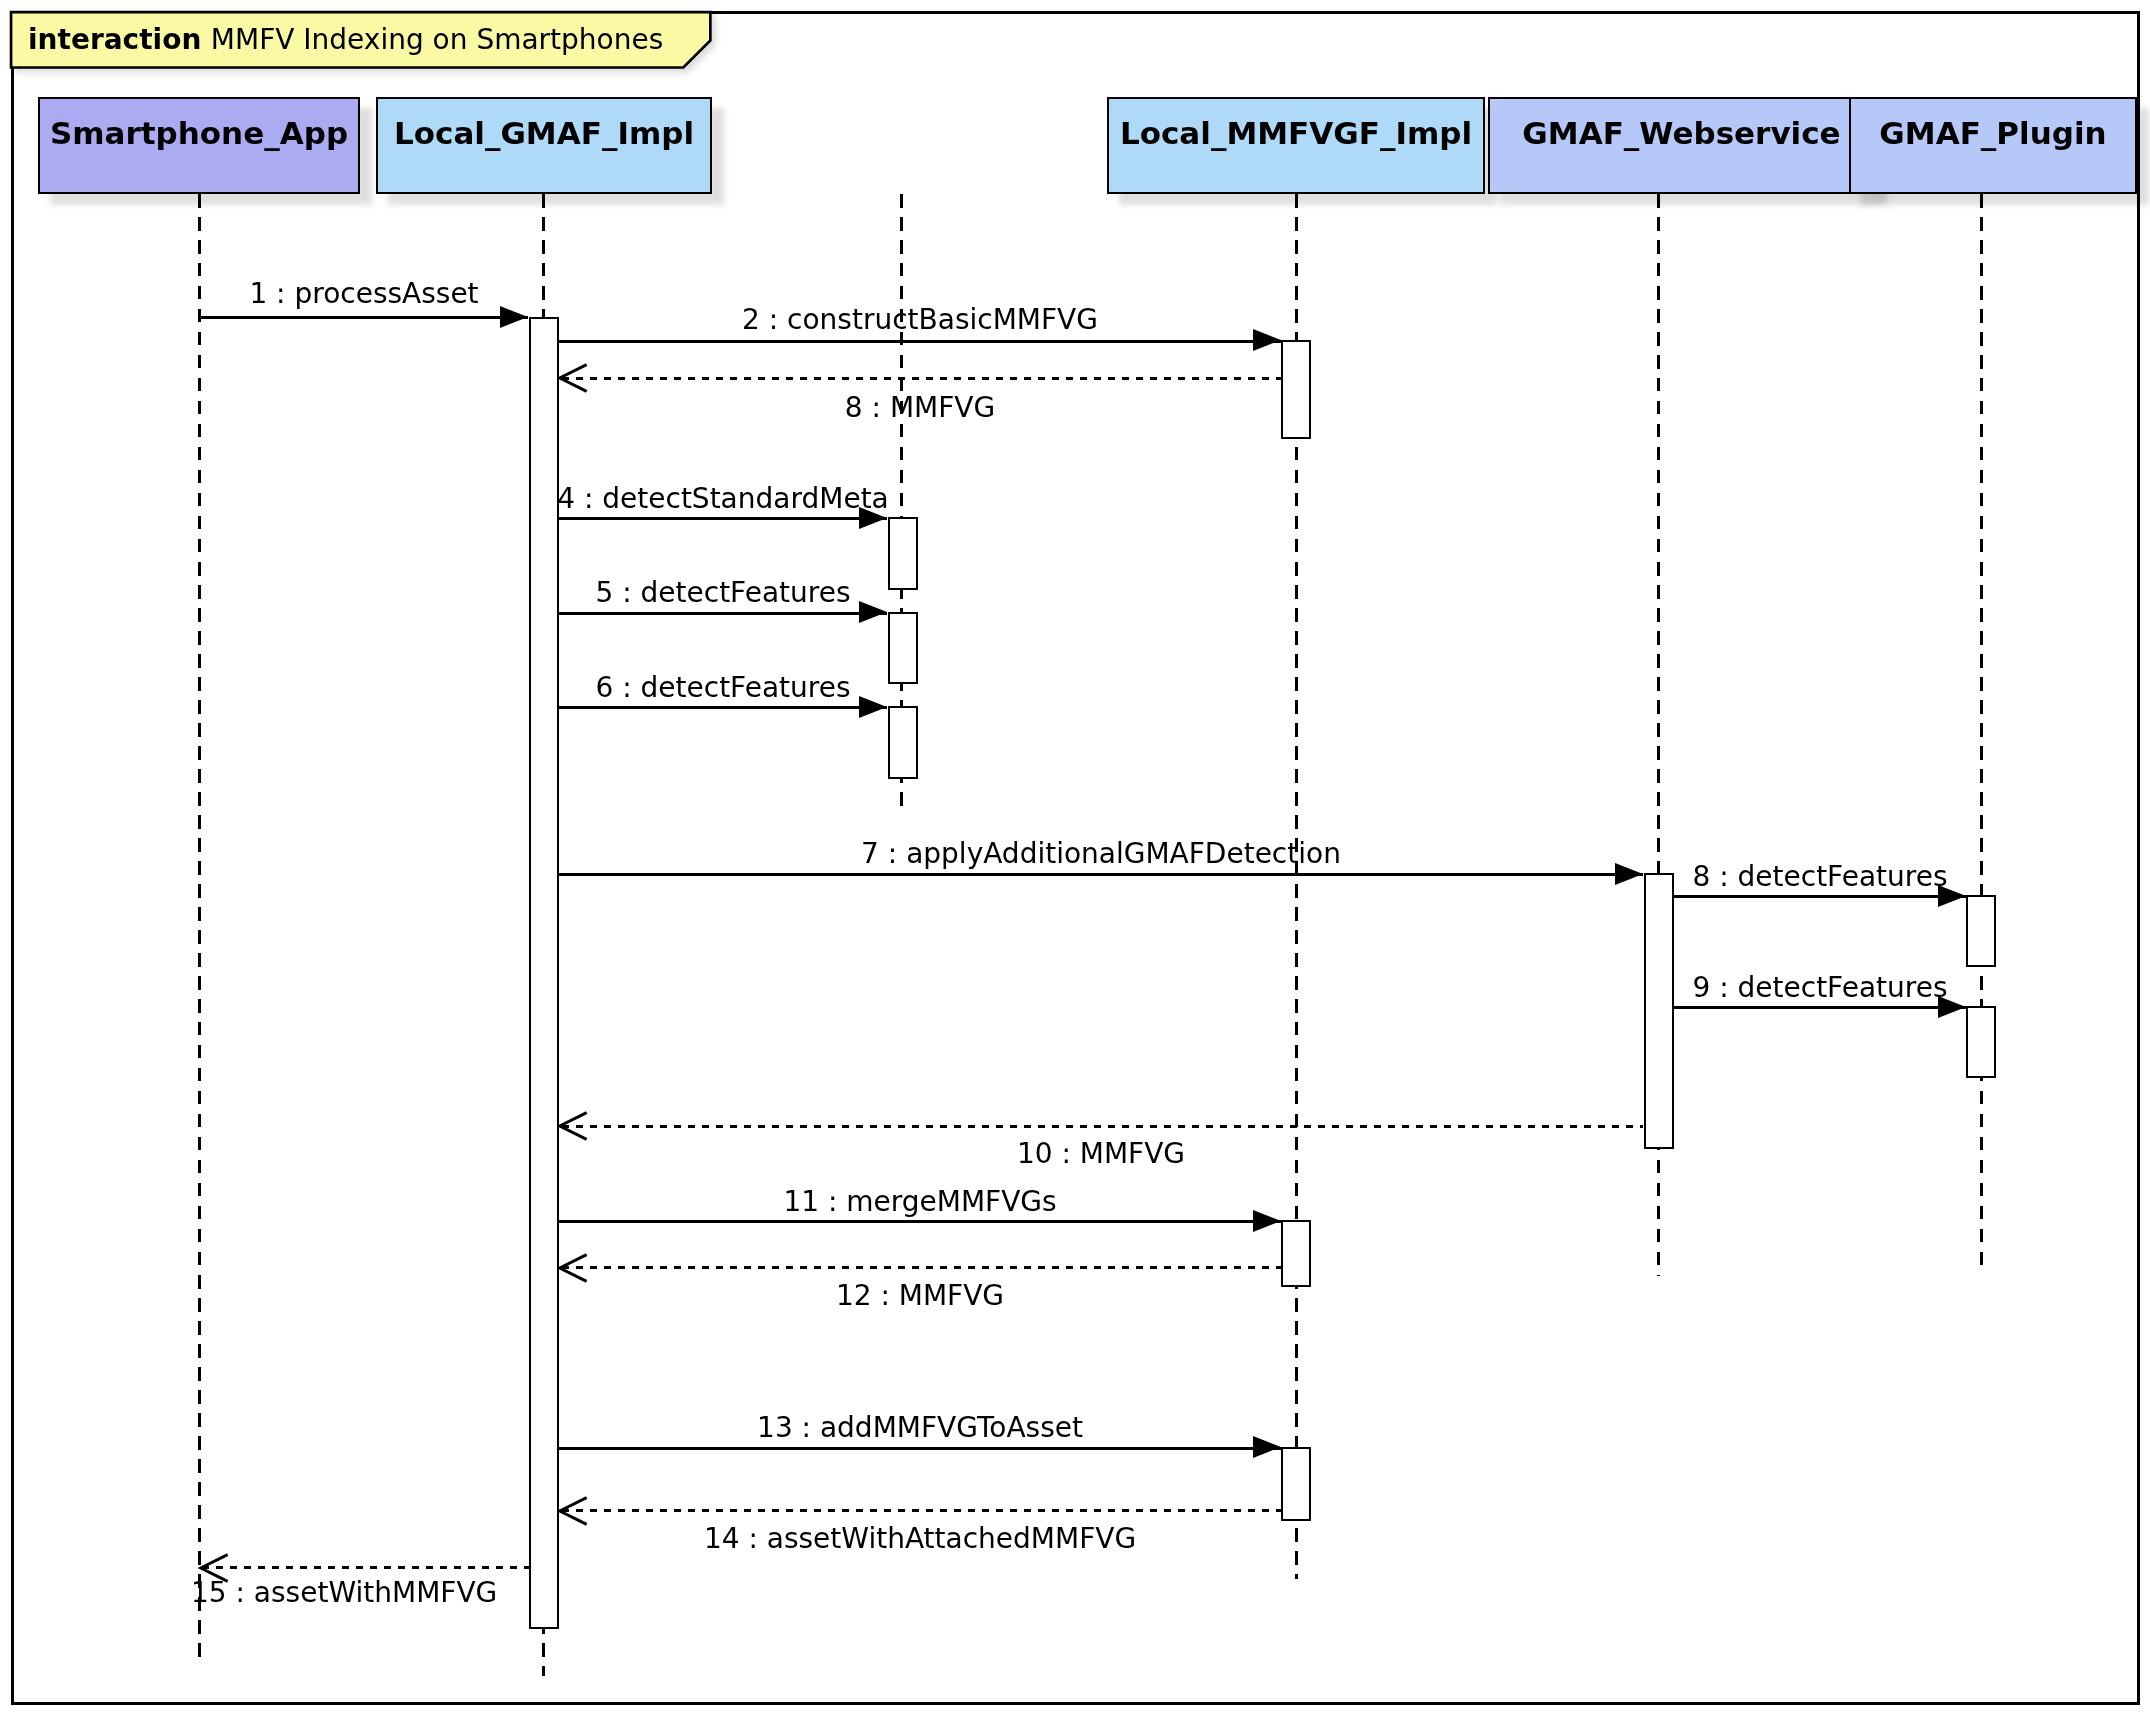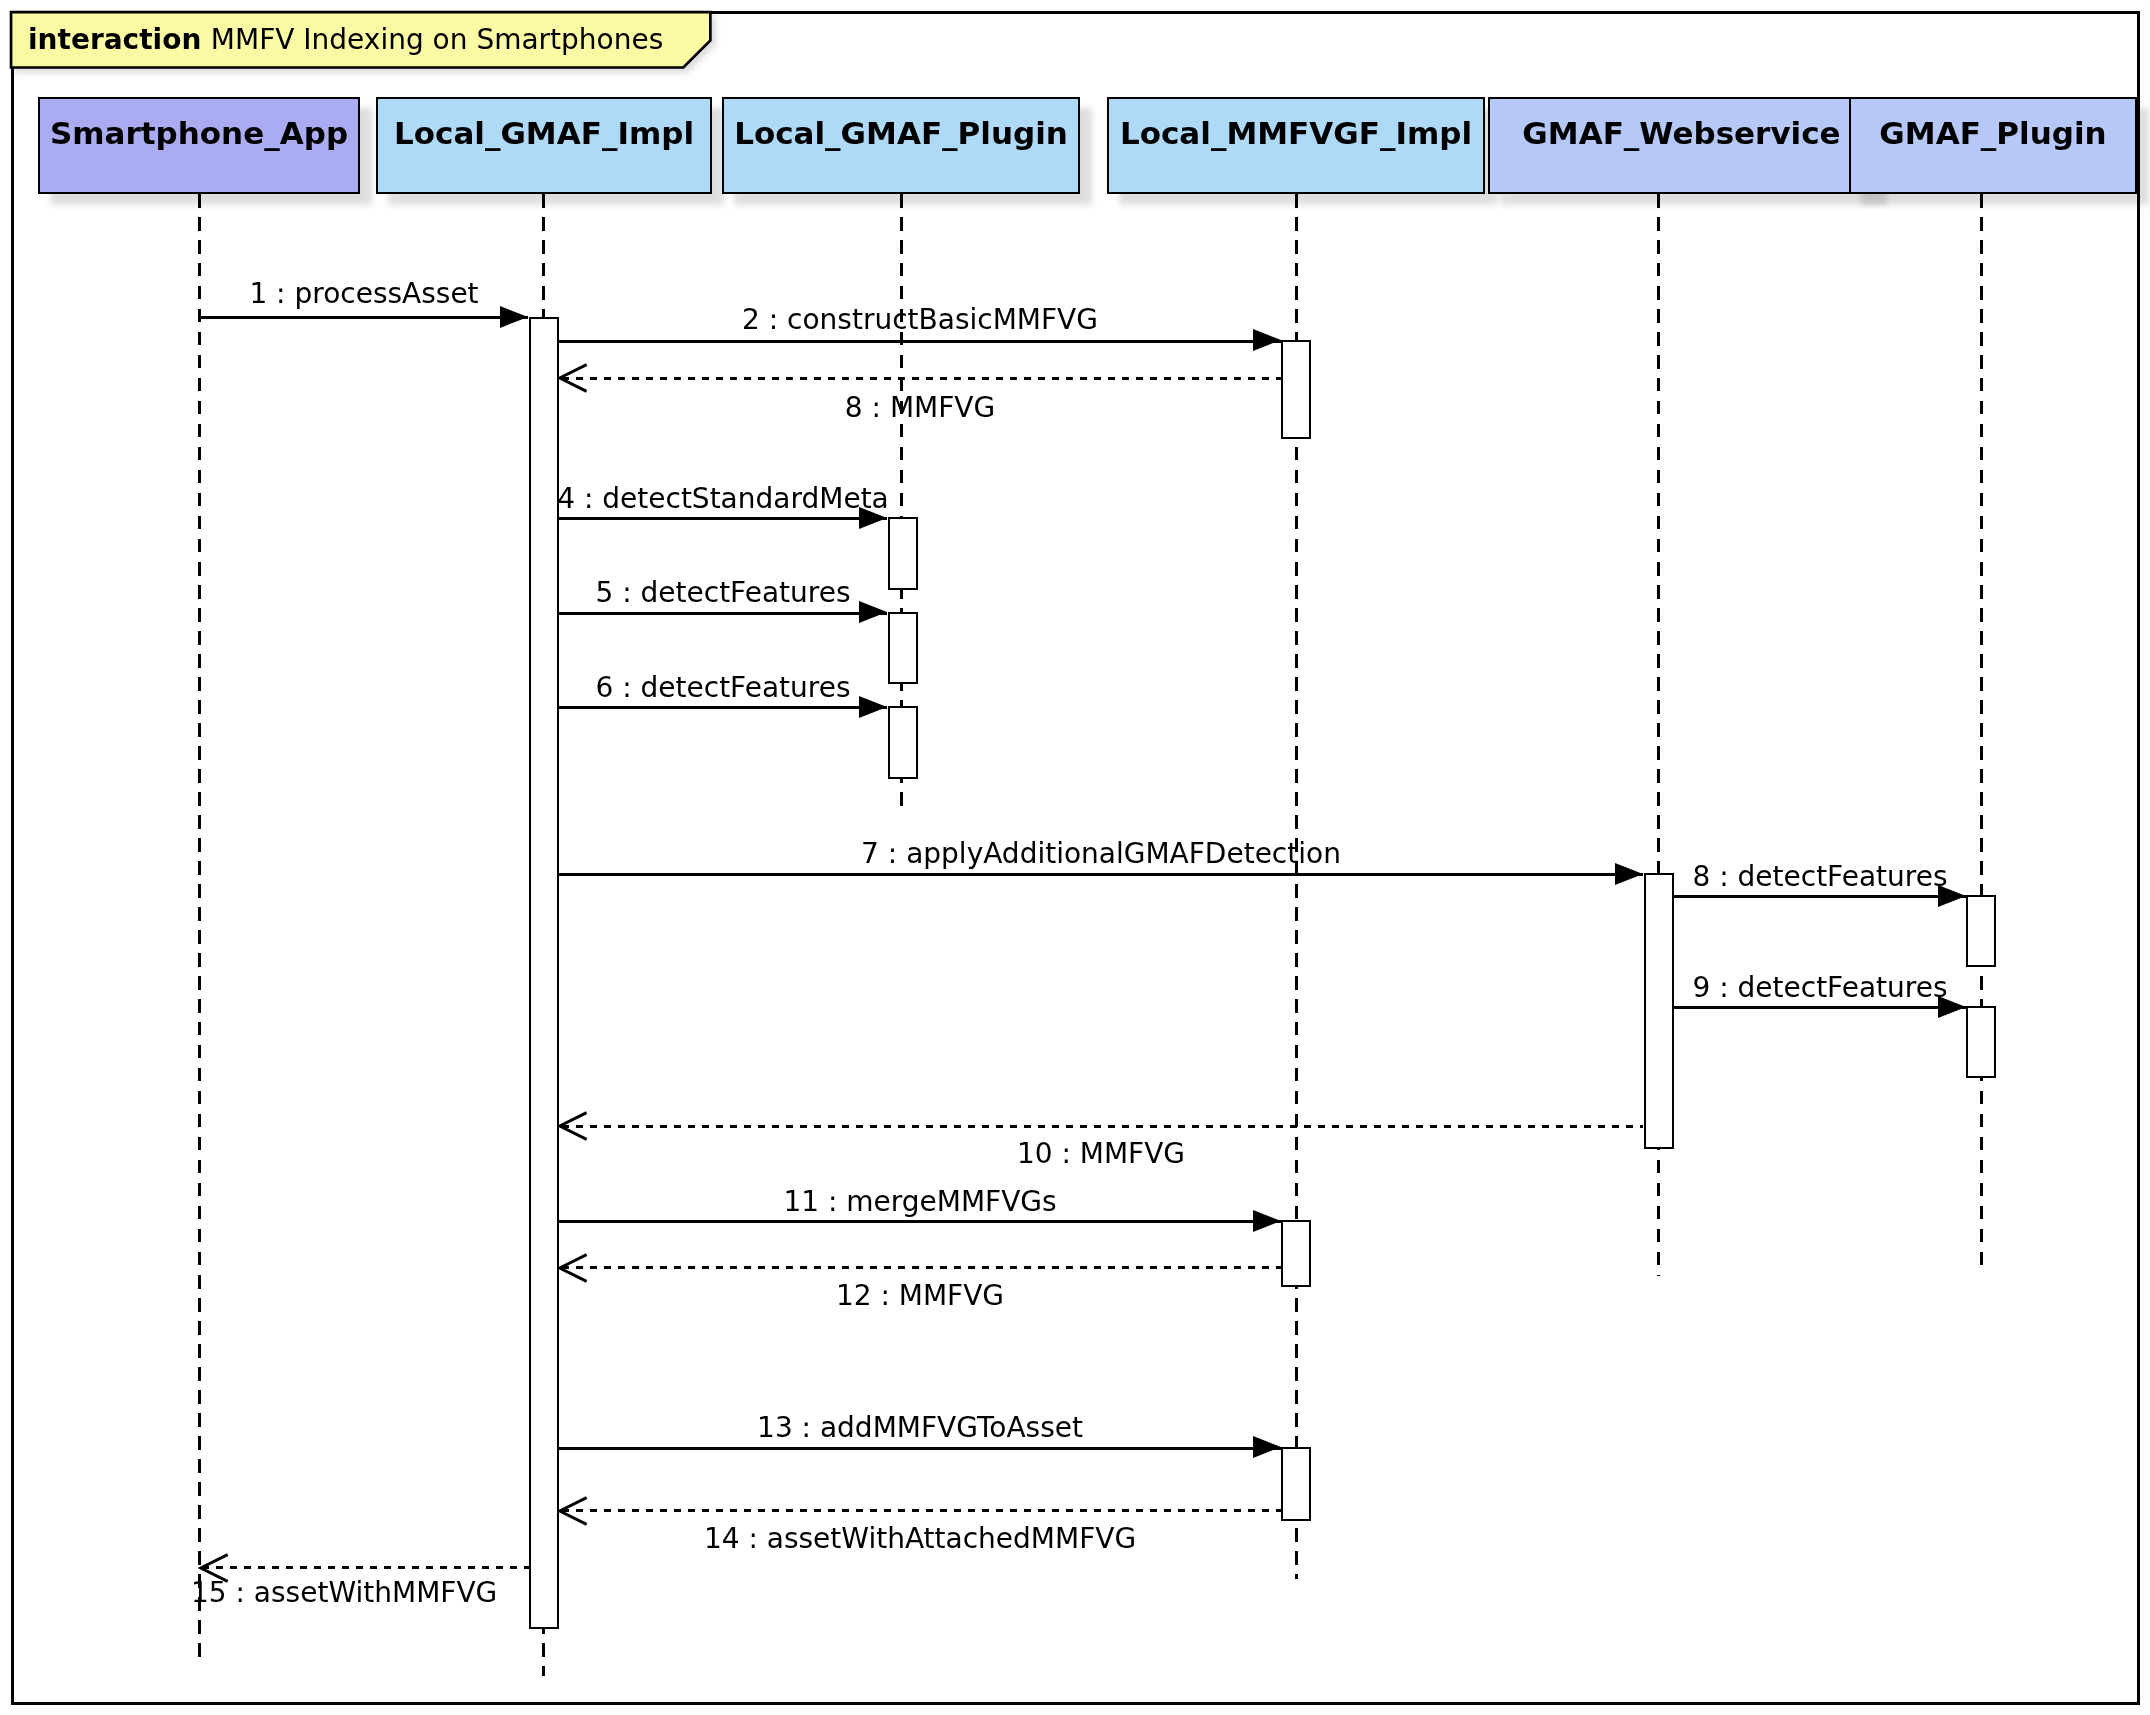--- a/index.html
+++ b/index.html
@@ -51,21 +51,20 @@
 
   <div class="lifeline" style="left:198px;top:194px;height:1472px"></div>
   <div class="lifeline" style="left:542px;top:194px;height:1482px"></div>
   <div class="lifeline" style="left:900px;top:194px;height:614px"></div>
   <div class="lifeline" style="left:1295px;top:194px;height:1385px"></div>
   <div class="lifeline" style="left:1657px;top:194px;height:1082px"></div>
   <div class="lifeline" style="left:1980px;top:194px;height:1079px"></div>
 
   <div class="participant" style="left: 38px; width: 322px; background: rgb(171, 171, 242);"><span class="pname">Smartphone_App</span></div>
   <div class="participant" style="left: 376px; width: 336px; background: rgb(174, 218, 248);"><span class="pname">Local_GMAF_Impl</span></div>
-  <div class="participant" style="left: 722px; width: 358px; background: rgb(174, 218, 248);"><span class="pname">Local_GMAF_Plugin</span></div>
   <div class="participant" style="left: 1107px; width: 378px; background: rgb(174, 218, 248);"><span class="pname">Local_MMFVGF_Impl</span></div>
   <div class="participant" style="left: 1488px; width: 387px; background: rgb(181, 200, 248);"><span class="pname">GMAF_Webservice</span></div>
   <div class="participant" style="left: 1849px; width: 288px; background: rgb(181, 200, 248);"><span class="pname">GMAF_Plugin</span></div>
 
   <div class="bar" style="left:529px;top:317px;height:1312px"></div>
   <div class="bar" style="left:1281px;top:340px;height:99px"></div>
   <div class="bar" style="left:888px;top:517px;height:73px"></div>
   <div class="bar" style="left:888px;top:612px;height:72px"></div>
   <div class="bar" style="left:888px;top:706px;height:73px"></div>
   <div class="bar" style="left:1644px;top:873px;height:276px"></div>

